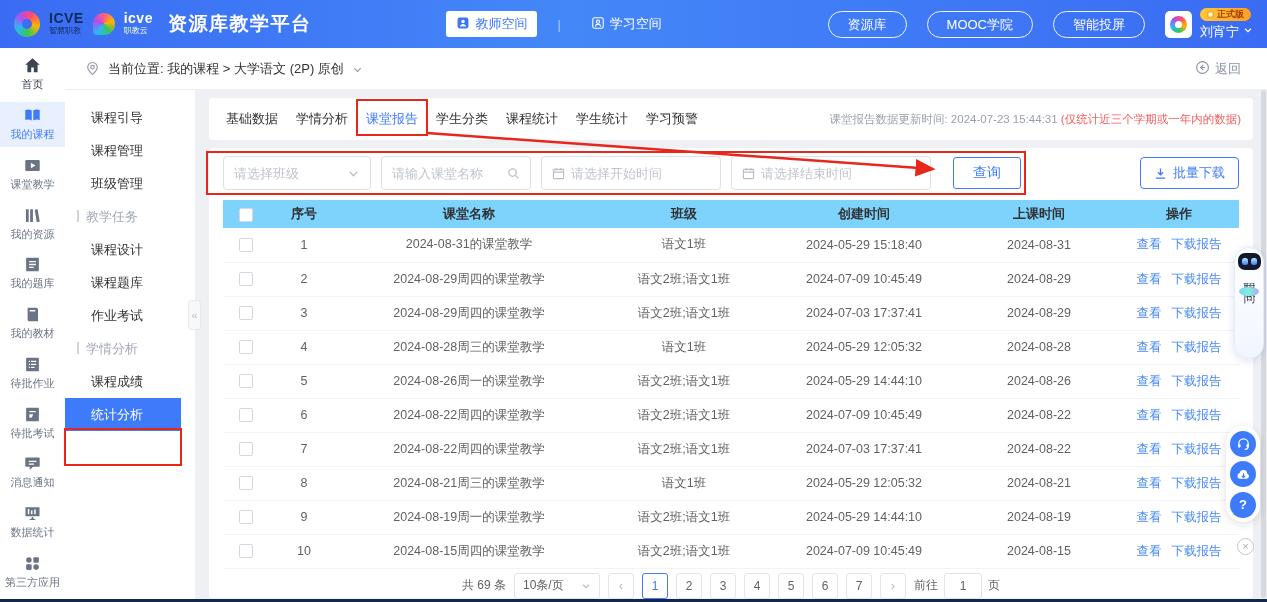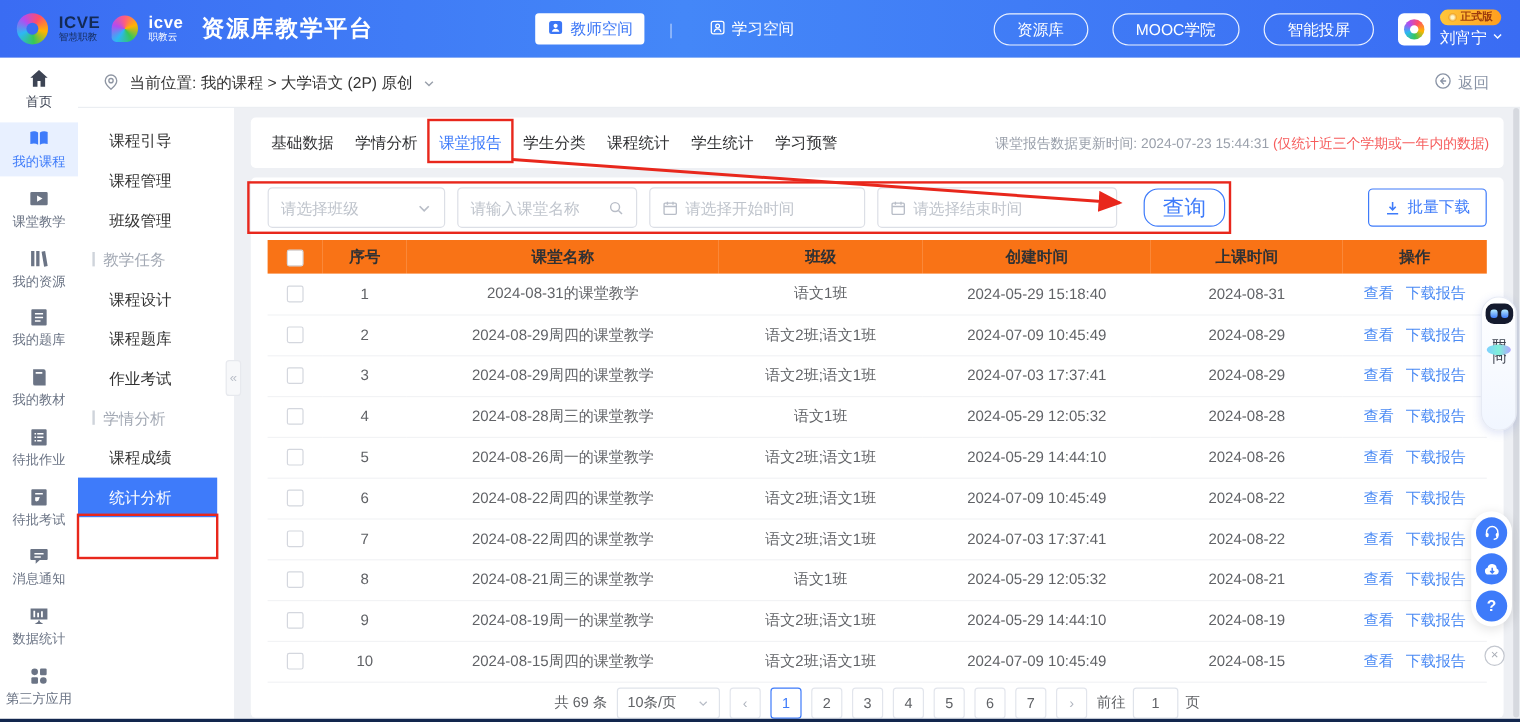--- a/index.html
+++ b/index.html
@@ -68,26 +68,26 @@
 .update-note{margin-left:auto;font-size:11.5px;color:#9aa0ab;padding-right:4px;white-space:nowrap}
 .update-warning{color:#f65b5b}
 
 .contentcard{background:#fff;border-radius:4px;height:450px;padding:6px 14px 0 14px;display:flex;flex-direction:column}
 .filterrow{display:flex;align-items:center;gap:10px;margin:2px 0 10px 0}
 .finput{height:34px;border:1px solid #dcdfe6;border-radius:4px;display:flex;align-items:center;padding:0 10px;background:#fff;color:#aab0bb;gap:6px}
 .finput input{border:none;outline:none;flex:1;min-width:0;font-size:13px;color:#606266;font-family:inherit;background:transparent}
 .finput input::placeholder{color:#bfc4cc}
 .finput svg{width:13px;height:13px;color:#b8bdc7;flex:none}
 .f-class{width:148px}.f-name{width:150px}.f-start{width:180px}.f-end{width:200px}
-.btn-query{height:32px;width:68px;border:1px solid #3e7bfa;color:#3e7bfa;background:#fff;border-radius:12px;font-size:18px;margin-left:12px;cursor:pointer;font-family:Liberation Sans, sans-serif}
+.btn-query{height:32px;width:68px;border:1px solid #3e7bfa;color:#3e7bfa;background:#fff;border-radius:3px;font-size:14px;margin-left:12px;cursor:pointer;font-family:Liberation Sans, sans-serif}
 .btn-batch{height:32px;padding:0 13px;border:1px solid #3e7bfa;color:#3e7bfa;background:#fff;border-radius:4px;font-size:13px;margin-left:auto;display:flex;align-items:center;gap:6px;cursor:pointer;font-family:inherit}
 .btn-batch svg{width:13px;height:13px}
 
 table{width:100%;border-collapse:collapse;table-layout:fixed}
-thead th{background:#f97316;height:28px;font-size:13px;color:#303133;font-weight:bold;}
+thead th{background:#7dd3fc;height:28px;font-size:13px;color:#303133;font-weight:bold;}
 tbody td{height:34px;text-align:center;font-size:12.5px;color:#606266;border-bottom:1px solid #f2f3f5;overflow:hidden;white-space:nowrap}
 .cb{display:inline-block;width:14px;height:14px;border:1px solid #d4d7de;border-radius:2px;background:#fff;vertical-align:middle;cursor:pointer}
 .ops a{color:#4a8af4;text-decoration:none;margin:0 5px;cursor:pointer}
 
 .pager{display:flex;align-items:center;justify-content:center;gap:8px;margin-top:4px;font-size:12px;color:#606266}
 .psize{width:86px;height:26px;border:1px solid #dfe3ea;border-radius:3px;display:flex;align-items:center;justify-content:space-between;padding:0 8px;cursor:pointer;background:#fff}
 .psize svg{width:10px;height:10px;color:#b8bdc7}
 .pbtn{min-width:26px;height:26px;border:1px solid #e2e5ec;border-radius:3px;background:#fff;display:flex;align-items:center;justify-content:center;color:#606266;font-size:12px;cursor:pointer;font-family:inherit}
 .pbtn.nav{color:#b0b5bf}
 .pbtn.active{border-color:#3e7bfa;color:#3e7bfa}

